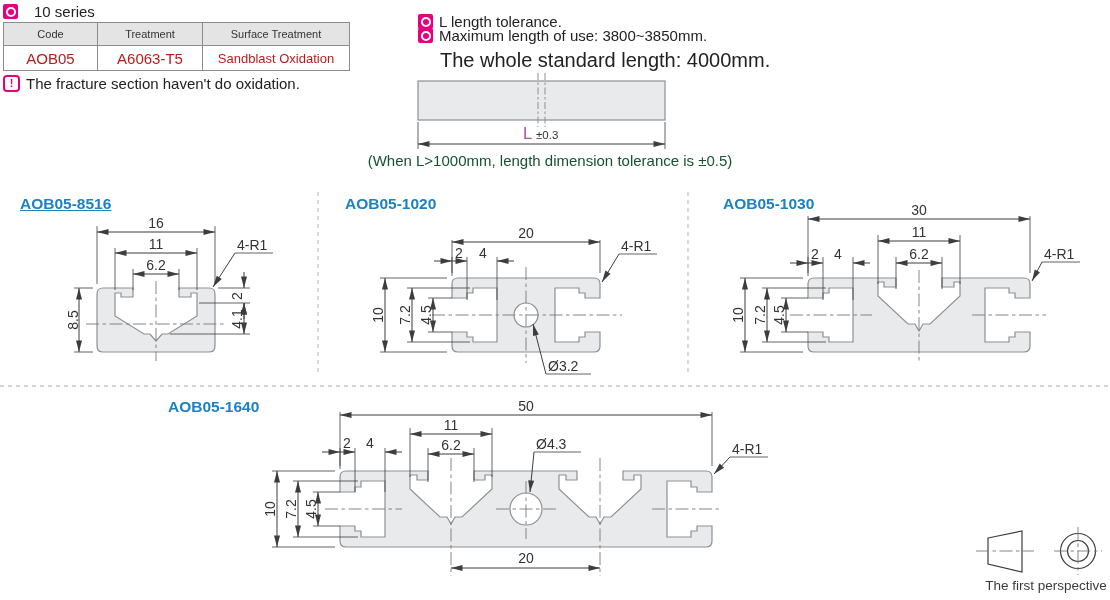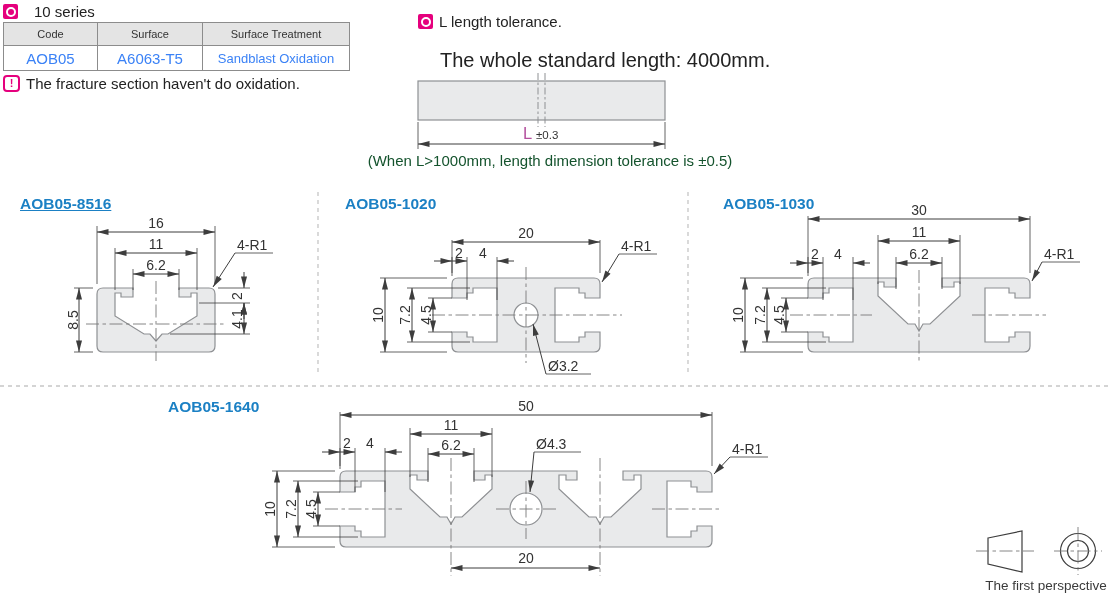--- a/index.html
+++ b/index.html
@@ -6,21 +6,21 @@
   body{font-family:"Liberation Sans",sans-serif;color:#222;}
   .page{position:relative;width:1110px;height:600px;background:#fff;overflow:hidden;}
   .abs{position:absolute;}
   
   .series{left:3px;top:3px;display:flex;align-items:center;gap:16px;font-size:15px;}
   .bullet{width:15px;height:15px;background:#e5007d;border-radius:2px;position:relative;flex:0 0 auto;}
   .bullet::after{content:"";position:absolute;inset:2.5px;border:2px solid #fff;border-radius:50%;}
   .spec{border-collapse:collapse;table-layout:fixed;}
   .spec th,.spec td{border:1px solid #8c8c8c;text-align:center;padding:0;font-weight:normal;}
   .spec th{background:#e4e4e4;font-size:11px;height:22px;color:#333;}
-  .spec td{height:24px;font-size:15px;color:#3b82f6;}
+  .spec td{height:24px;font-size:15px;color:#b91c1c;}
   .spec .c1{width:93px;}.spec .c2{width:104px;}.spec .c3{width:146px;}
   .th-code{color:#b4509e;}
   .td-code{color:#1b80c4;font-weight:bold;}
   .td-surface{font-size:13px !important;}
   .note{left:3px;top:75px;display:flex;align-items:center;gap:6px;font-size:15px;}
   .note-icon{width:13px;height:13px;border:2px solid #e5007d;border-radius:4px;color:#e5007d;
     font-weight:bold;font-size:11px;line-height:13px;text-align:center;flex:0 0 auto;}
   
   .bl-item{display:flex;align-items:flex-start;gap:6px;font-size:15px;}
   .caption{left:330px;top:152px;width:440px;text-align:center;font-size:15px;color:#14532d;}
@@ -197,40 +197,44 @@
 
   <div class="abs series">
     <span class="bullet"></span>
     <span>10 series</span>
   </div>
 
   <table class="spec abs" style="left:3px;top:22px;">
     <tbody>
         <tr>
       <th class="c1 th-code">Code</th>
-      <th class="c2">Surface</th>
+      <th class="c2">Treatment</th>
       <th class="c3">Surface Treatment</th>
     </tr>
     <tr>
       <td class="td-code">AOB05</td>
       <td>A6063-T5</td>
       <td class="td-surface">Sandblast Oxidation</td>
     </tr>
   </tbody>
     </table>
 
   <div class="abs note">
     <span class="note-icon">!</span>
     <span>The fracture section haven't do oxidation.</span>
   </div>
 
   <div class="abs bl-item" style="left:418px;top:13px;">
     <span class="bullet" style="margin-top:1px;"></span>
     <span>L length tolerance.</span>
   </div>
+  <div class="abs bl-item" style="left:418px;top:27px;">
+    <span class="bullet" style="margin-top:1px;"></span>
+    <span>Maximum length of use: 3800~3850mm.</span>
+  </div>
   <div class="abs" style="left:440px;top:49px;font-size:20px;">The whole standard length: 4000mm.</div>
 
   <div class="abs caption">(When L&gt;1000mm, length dimension tolerance is ±0.5)</div>
 
   <div class="abs sec-title" style="left:20px;top:195px;text-decoration:underline;">AOB05-8516</div>
   <div class="abs sec-title" style="left:345px;top:195px;">AOB05-1020</div>
   <div class="abs sec-title" style="left:723px;top:195px;">AOB05-1030</div>
   <div class="abs sec-title" style="left:168px;top:398px;">AOB05-1640</div>
 
   <div class="abs persp-label">The first perspective</div>

